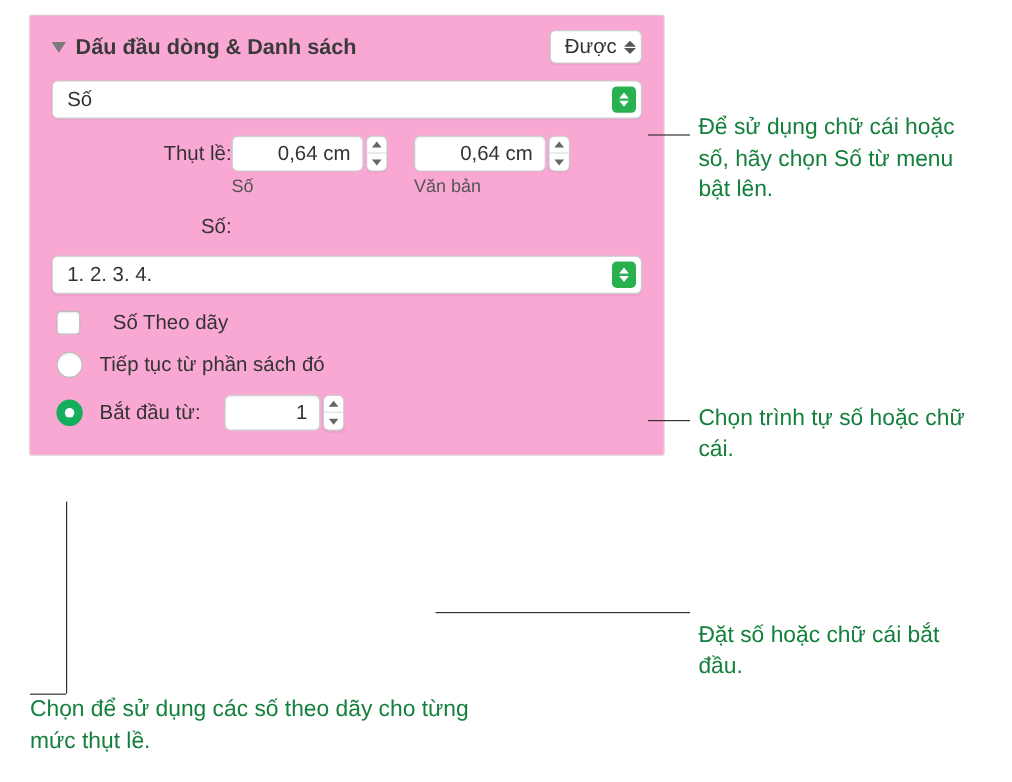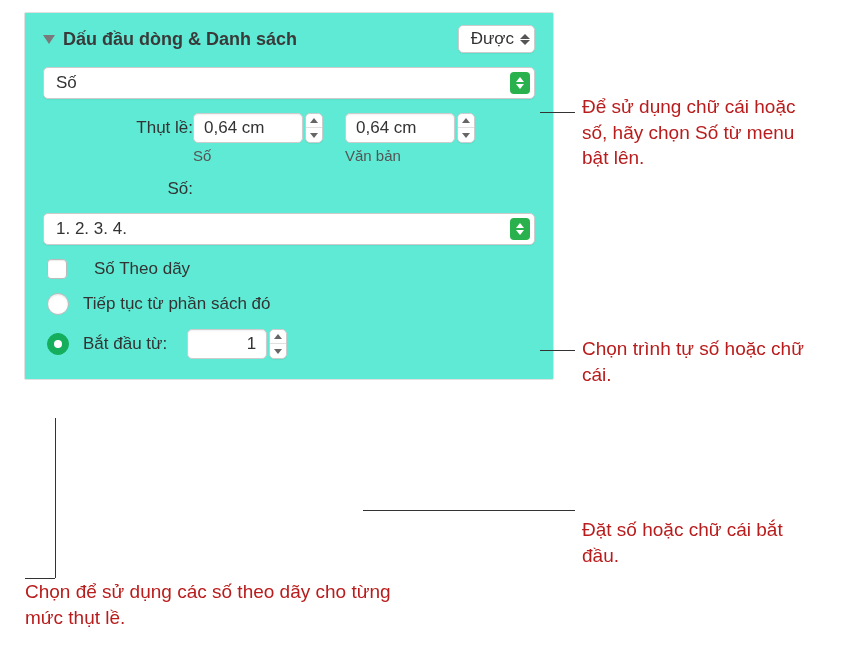--- a/index.html
+++ b/index.html
@@ -10,21 +10,21 @@
       background: #fff;
       width: 843px;
       height: 652px;
       position: relative;
     }
     .panel {
       position: absolute;
       left: 24px;
       top: 12px;
       width: 530px;
-      background: #5eead4;
+      background: #f9a8d4;
       border: 1px solid #e0e0e0;
       border-radius: 2px;
       padding: 12px 18px 20px 18px;
     }
     .section-header {
       display: flex;
       align-items: center;
       gap: 8px;
       margin-bottom: 14px;
     }
@@ -86,20 +86,21 @@
     .green-upd .up { border-bottom: 5px solid #fff; }
     .green-upd .dn { border-top: 5px solid #fff; }
     .row-label { text-align: right; font-size: 17px; color: #333; }
     .stepper-group { display: flex; align-items: center; }
     .stepper-input {
       background: #fff;
       border: 1px solid #ccc;
       border-radius: 5px;
       padding: 4px 10px;
       font-size: 17px;
+      text-align: right;
       width: 110px;
       box-shadow: inset 0 1px 2px rgba(0,0,0,0.06);
     }
     .stepper-btn {
       display: flex;
       flex-direction: column;
       margin-left: 2px;
       border: 1px solid #ccc;
       border-radius: 5px;
       background: #fff;
@@ -191,21 +192,21 @@
       border-radius: 5px;
       padding: 4px 10px;
       font-size: 17px;
       text-align: right;
       width: 80px;
       box-shadow: inset 0 1px 2px rgba(0,0,0,0.06);
     }
     .callout {
       position: absolute;
       font-size: 19px;
-      color: #b91c1c;
+      color: #15803d;
       line-height: 1.35;
     }
     .callout-line {
       position: absolute;
       background: #333;
       height: 1px;
     }
     .bottom-line { position: absolute; background: #333; width: 1px; }
   </style>
 </head>

